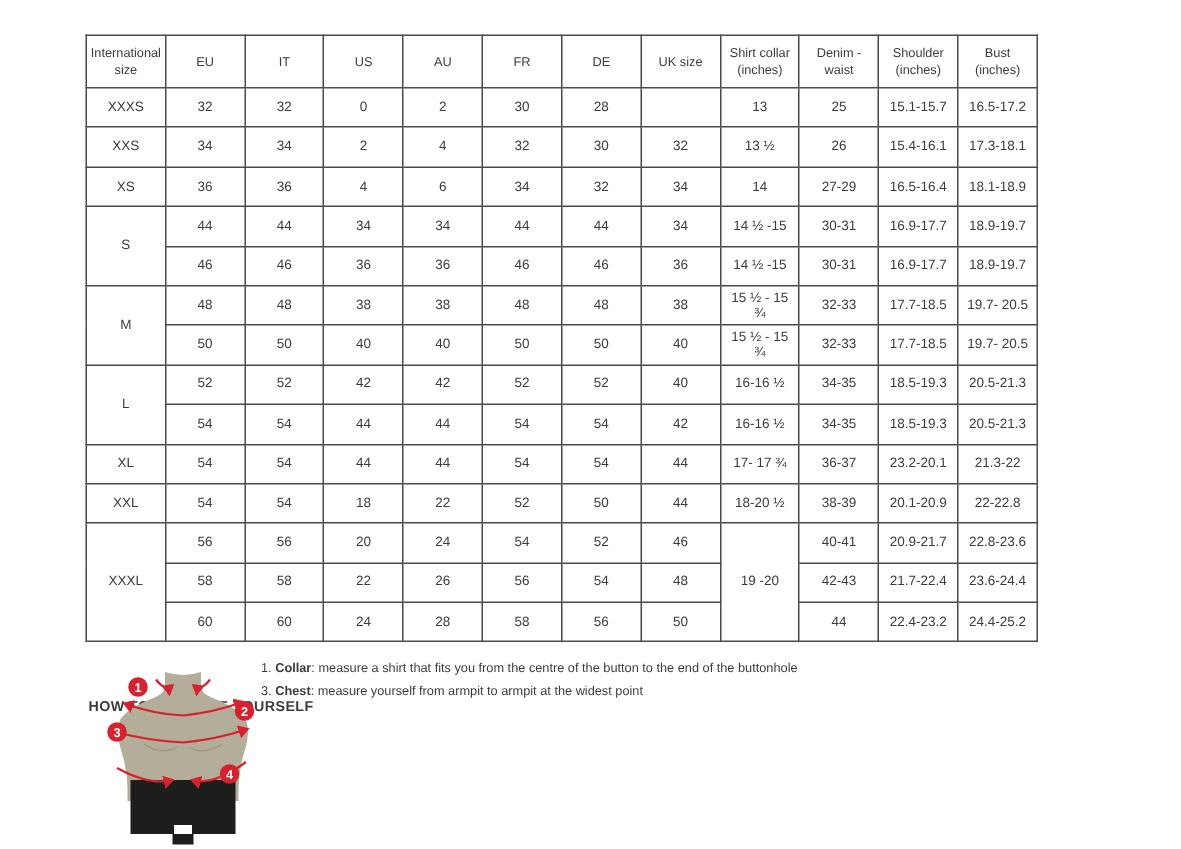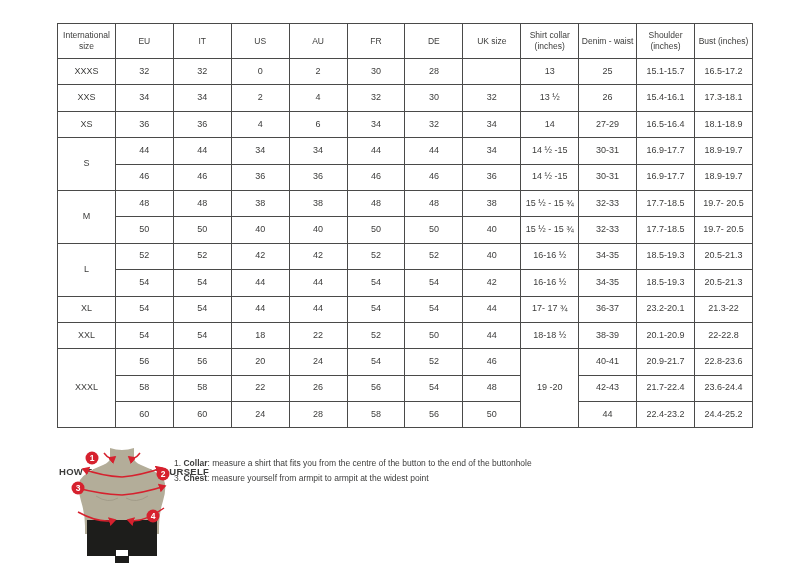--- a/index.html
+++ b/index.html
@@ -1,35 +1,35 @@
 <!DOCTYPE html>
 <html><head>
 <meta charset="utf-8">
 <style>
   html,body { margin:0; padding:0; }
   body {
     width:787px; height:566px; background:#ffffff; position:relative; overflow:hidden;
     font-family:"Liberation Sans", sans-serif; color:#3c3c3b;
   }
   .chart-table {
-    position:absolute; left:57px; top:23px; width:696px;
+    position:absolute; left:57px; top:23px; width:635px;
     border-collapse:collapse; table-layout:fixed;
   }
   .chart-table th, .chart-table td {
     border:1px solid #4a4a49; text-align:center; vertical-align:middle;
     padding:1px 2px; overflow:hidden;
   }
   .chart-table th { height:32px; font-size:8.5px; font-weight:normal; line-height:1.25; }
   .chart-table td { height:23.4px; font-size:9px; line-height:1.1; }
   .measure-heading {
     position:absolute; left:59px; top:431px;
     font-size:9.5px; font-weight:700; letter-spacing:0.3px;margin-top:35px;
   }
   .figure-wrap { position:absolute; left:60px; top:446px; width:116px; height:120px; }
-  .instructions { position:absolute; left:174px; top:456px; font-size:8.5px; line-height:15.2px; }
+  .instructions { position:absolute; left:174px; top:438px; font-size:8.5px; line-height:15.2px; }
   .instructions .measure-item { white-space:nowrap; }
   .instructions b { font-weight:700; }
 </style>
 </head>
 <body>
 
 <table class="chart-table">
   <thead>
     <tr>
         <th>International size</th>
@@ -186,21 +186,21 @@
       </tr>
       <tr>
         <td>XXL</td>
         <td>54</td>
         <td>54</td>
         <td>18</td>
         <td>22</td>
         <td>52</td>
         <td>50</td>
         <td>44</td>
-        <td>18-18 ½</td>
+        <td>18-20 ½</td>
         <td>38-39</td>
         <td>20.1-20.9</td>
         <td>22-22.8</td>
       </tr>
       <tr>
         <td rowspan="3">XXXL</td>
         <td>56</td>
         <td>56</td>
         <td>20</td>
         <td>24</td>

